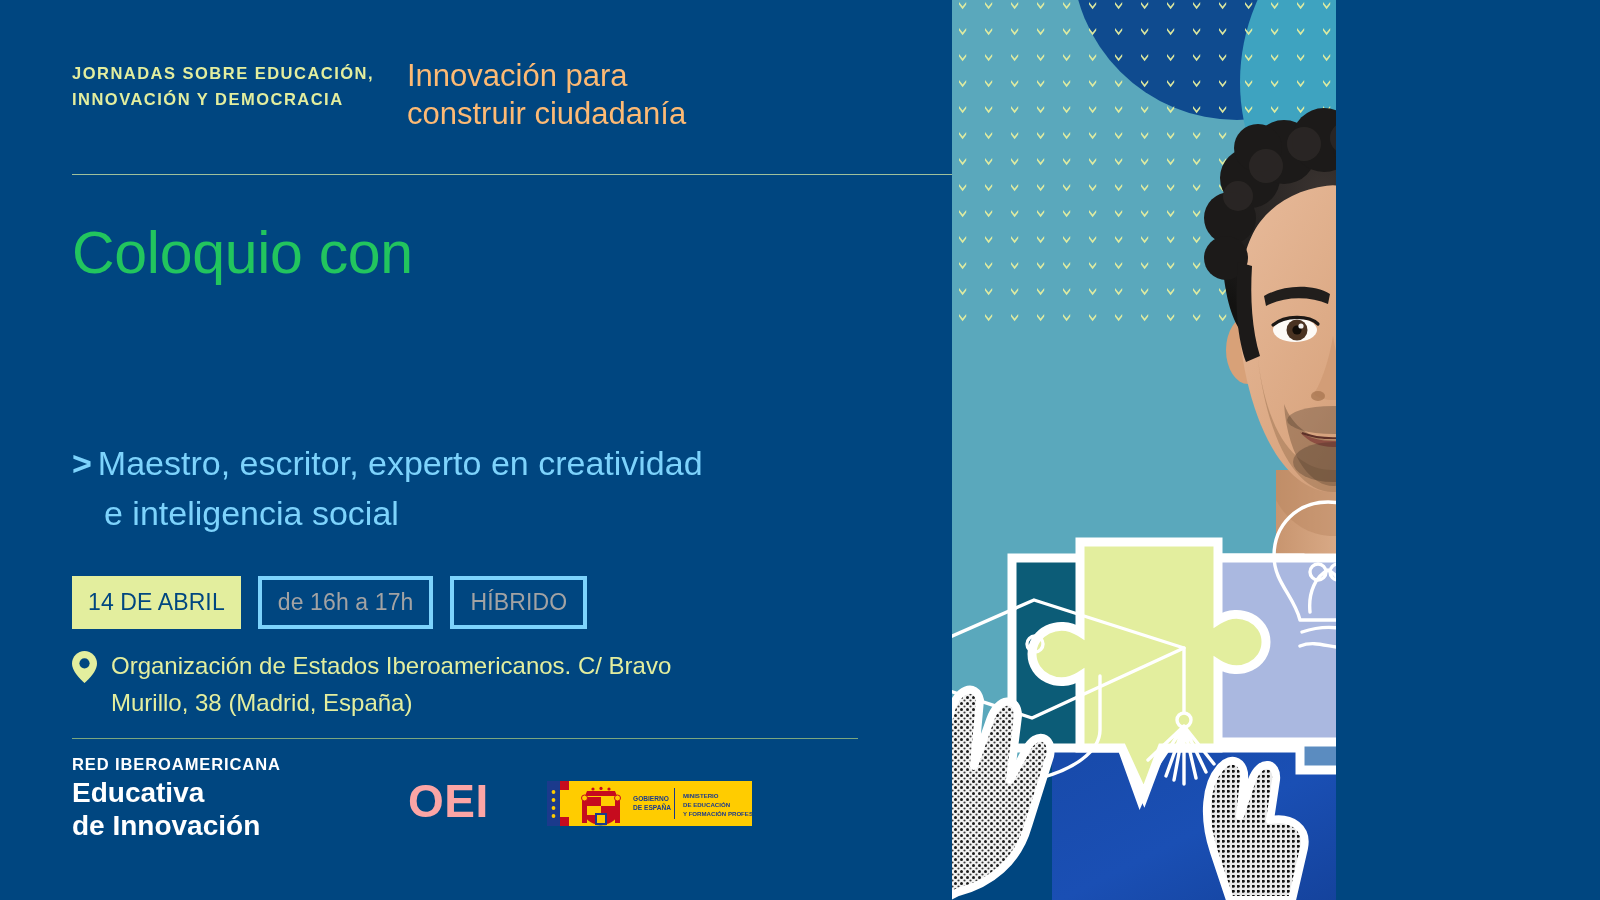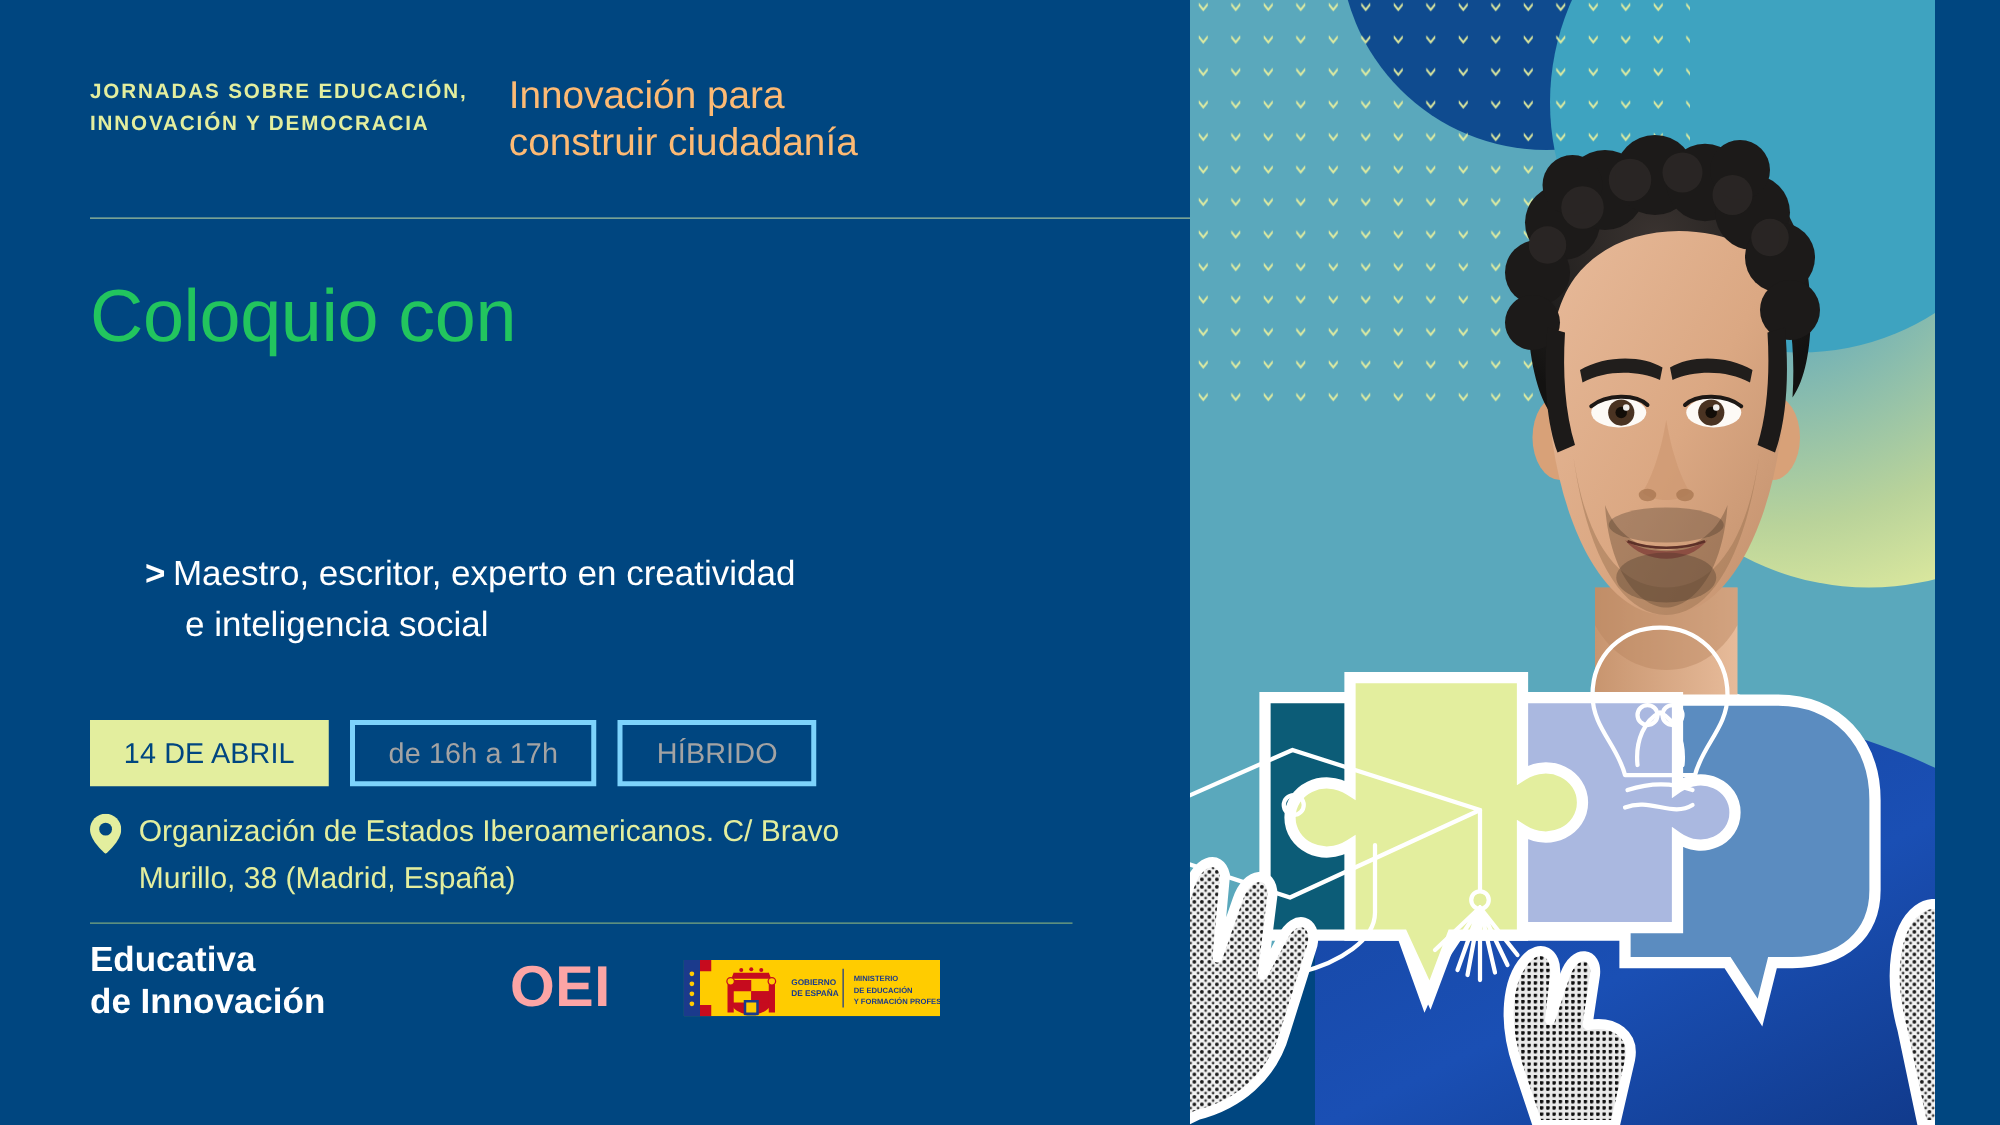--- a/index.html
+++ b/index.html
@@ -1,19 +1,19 @@
 <!DOCTYPE html>
 <html><head>
 <meta charset="utf-8">
 <style>
   * { margin:0; padding:0; box-sizing:border-box; }
   html,body { width:1600px; height:900px; overflow:hidden; background:#004680; }
   body { font-family:"Liberation Sans", sans-serif; -webkit-font-smoothing:antialiased; }
 
-  .poster { position:relative; width:1548px; height:900px; background:#004680; overflow:hidden; }
+  .poster { position:relative; width:1336px; height:900px; background:#004680; overflow:hidden; }
 
   
   .visual-panel {
     position:absolute; left:952px; top:0; width:648px; height:900px;
     overflow:hidden; background:#004680;
   }
   .teal-field {
     position:absolute; left:0; top:0; width:648px; height:760px;
     background:#5aa8bc;
     border-bottom-left-radius:0;
@@ -62,29 +62,29 @@
   .title-small {
     position:absolute; left:72px; top:224px;
     color:#22c55e; font-size:59px; font-weight:400; letter-spacing:-.005em; line-height:1;
   }
   .title-big {
     position:absolute; left:72px; top:297px;
     color:#ffffff; font-size:86px; font-weight:700; letter-spacing:-.012em; line-height:1.05;
   }
   .subtitle {
     position:absolute; left:72px; top:438px; width:700px;
-    color:#ffffff; font-size:28px; font-weight:400; line-height:1.48;margin-left:44px;
+    color:#7dd3fc; font-size:34px; font-weight:400; line-height:1.48;
   }
   .subtitle .chev { font-weight:700; margin-right:6px; }
   .subtitle .l2 { display:block; padding-left:32px; }
 
   .badges { position:absolute; left:72px; top:576px; display:flex; gap:17px; }
   .badge {
     height:53px; display:flex; align-items:center; justify-content:center;
-    padding:0 27px; font-size:23px; font-weight:400; letter-spacing:.005em;
+    padding:0 16px; font-size:23px; font-weight:400; letter-spacing:.005em;
   }
   .badge.filled { background:#e3ee9e; color:#004680; }
   .badge.outline { border:4px solid #7dd3fc; color:#a3a3a3; }
 
   .location {
     position:absolute; left:72px; top:647px; width:700px;
     color:#e3ee9e; font-size:24px; line-height:1.55; display:flex; gap:14px;
   }
   .pin { flex:0 0 auto; margin-top:4px; }
   .loc-text { display:block; }
@@ -352,20 +352,21 @@
         <span>Organización de Estados Iberoamericanos. C/ Bravo</span><br>
         <span>Murillo, 38 (Madrid, España)</span>
       </span>
     </div>
 
     <div class="rule-bottom"></div>
 
     <div class="footer">
 
       <div class="ribe">
+        <div class="r1">RED IBEROAMERICANA</div>
         <div class="r2">Educativa</div>
         <div class="r2">de Innovación</div>
       </div>
 
       <div class="oei">OEI</div>
 
       <svg class="gob" viewBox="0 0 205 45">
         <rect x="0" y="0" width="205" height="45" fill="#ffcc00"></rect>
         <rect x="0" y="0" width="13" height="45" fill="#1b3a8c"></rect>
         <rect x="13" y="0" width="9" height="9" fill="#c60b1e"></rect>

